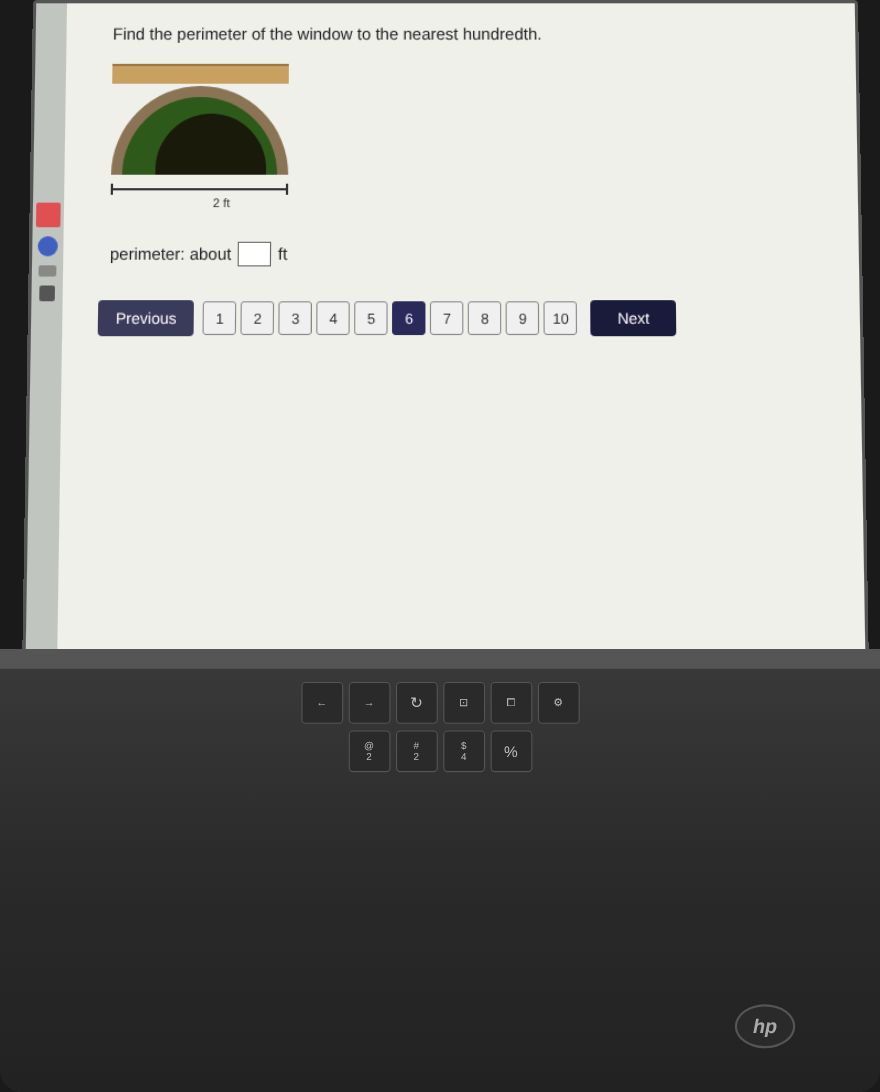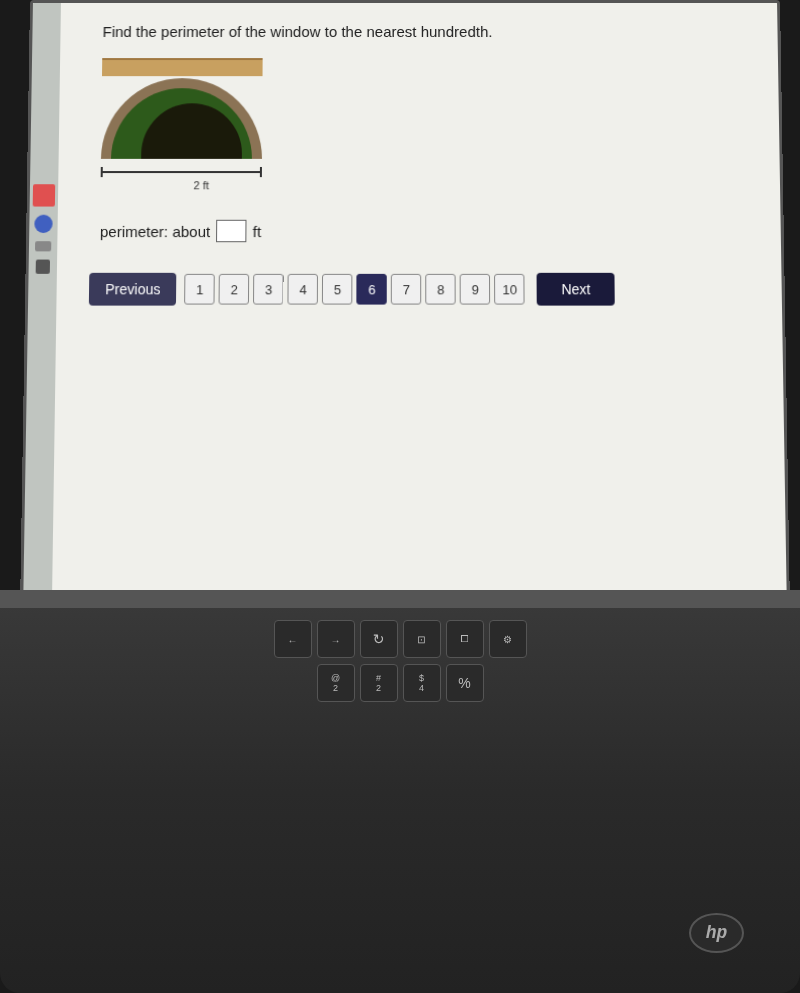--- a/index.html
+++ b/index.html
@@ -290,34 +290,33 @@
       height: 38px;
       min-width: 38px;
       padding: 0 4px;
       flex-shrink: 0;
     }
 
     
     .hp-logo {
       position: absolute;
       bottom: 40px;
-      right: 56px;
+      right: 77px;
       width: 55px;
       height: 40px;
       background: #2a2a2a;
       border-radius: 50%;
       display: flex;
       align-items: center;
       justify-content: center;
       font-style: italic;
       font-weight: bold;
       font-size: 18px;
       color: #aaa;
       border: 2px solid #555;
-      font-family: Liberation Mono, monospace;
     }
   </style>
 </head>
 <body>
 
 <div class="screen">
   <div class="screen-content">
 
     <div class="sidebar-strip">
       <div class="sidebar-item"></div>

